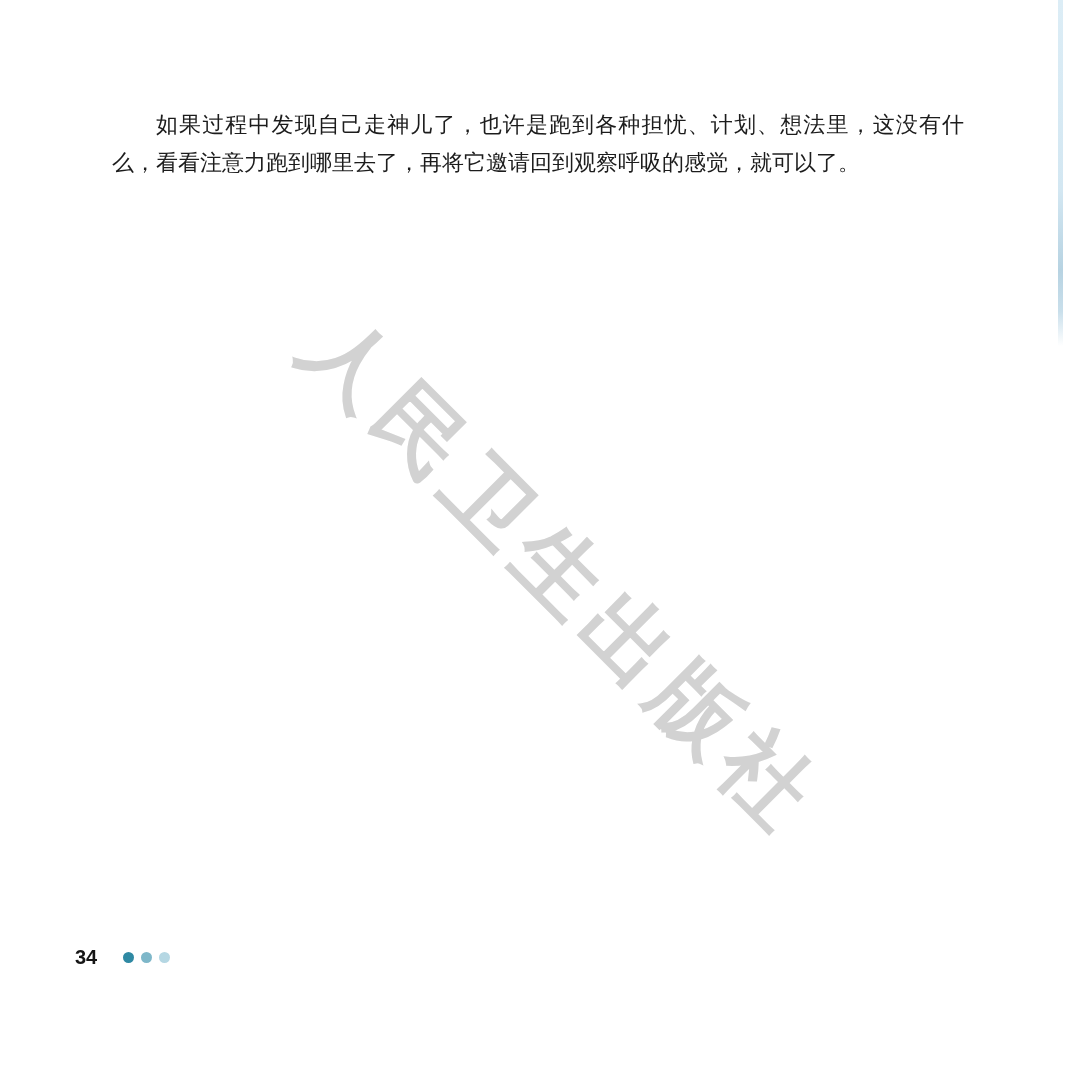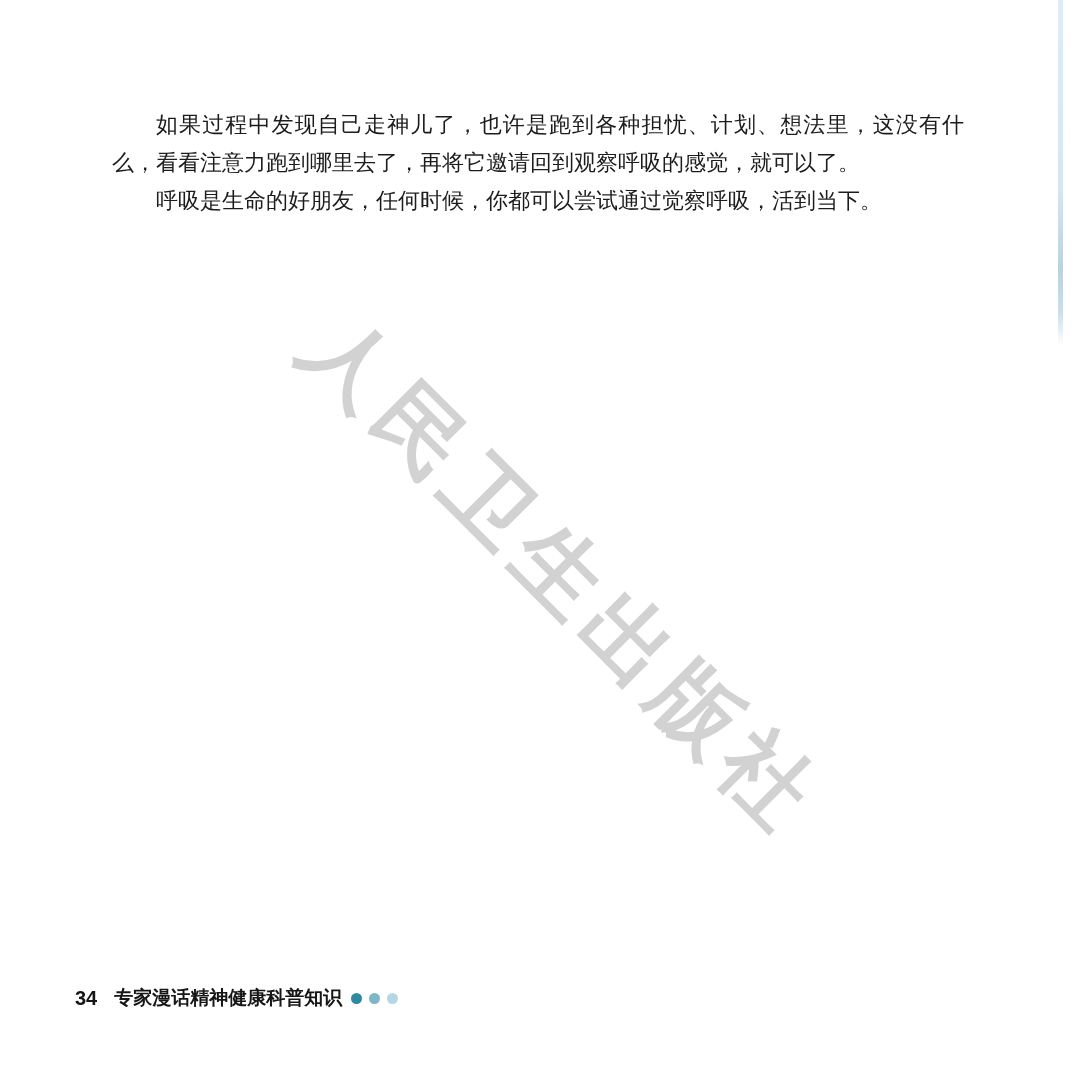--- a/index.html
+++ b/index.html
@@ -61,21 +61,21 @@
       #d3e7f2 55%,
       var(--edge_line_mid, #b7d3e2) 78%,
       #c9dfeb 90%,
       rgba(255, 255, 255, 0) 100%
     );
   }
   
   .footer {
     position: absolute;
     left: 75px;
-    top: 985px;
+    top: 944px;
     height: 26px;
     display: flex;
     align-items: center;
     font-family: "Liberation Sans", sans-serif;
     font-weight: bold;
   }
   .page-num {
     font-size: 20px;
     color: var(--footer_text, #222222);
     margin-right: 17px;
@@ -102,30 +102,28 @@
   .dot2 { background: var(--dot2, #7eb7c9); }
   .dot3 { background: var(--dot3, #b5d7e3); }
 </style>
 </head>
 <body>
 
 <div class="page">
 
   <div class="body-text">
     <p>如果过程中发现自己走神儿了，也许是跑到各种担忧、计划、想法里，这没有什么，看看注意力跑到哪里去了，再将它邀请回到观察呼吸的感觉，就可以了。</p>
-    <p>呼吸是生命的好朋友，任何时候，你都可以尝试通过觉察呼吸，活到当下。</p>
   </div>
 
   <div class="watermark">人民卫生出版社</div>
 
   <div class="edge-line"></div>
 
   <div class="footer">
     <span class="page-num">34</span>
-    <span class="book-title">专家漫话精神健康科普知识</span>
     <span class="dots">
       <span class="dot dot1"></span>
       <span class="dot dot2"></span>
       <span class="dot dot3"></span>
     </span>
   </div>
 
 </div>
 
 </body></html>

